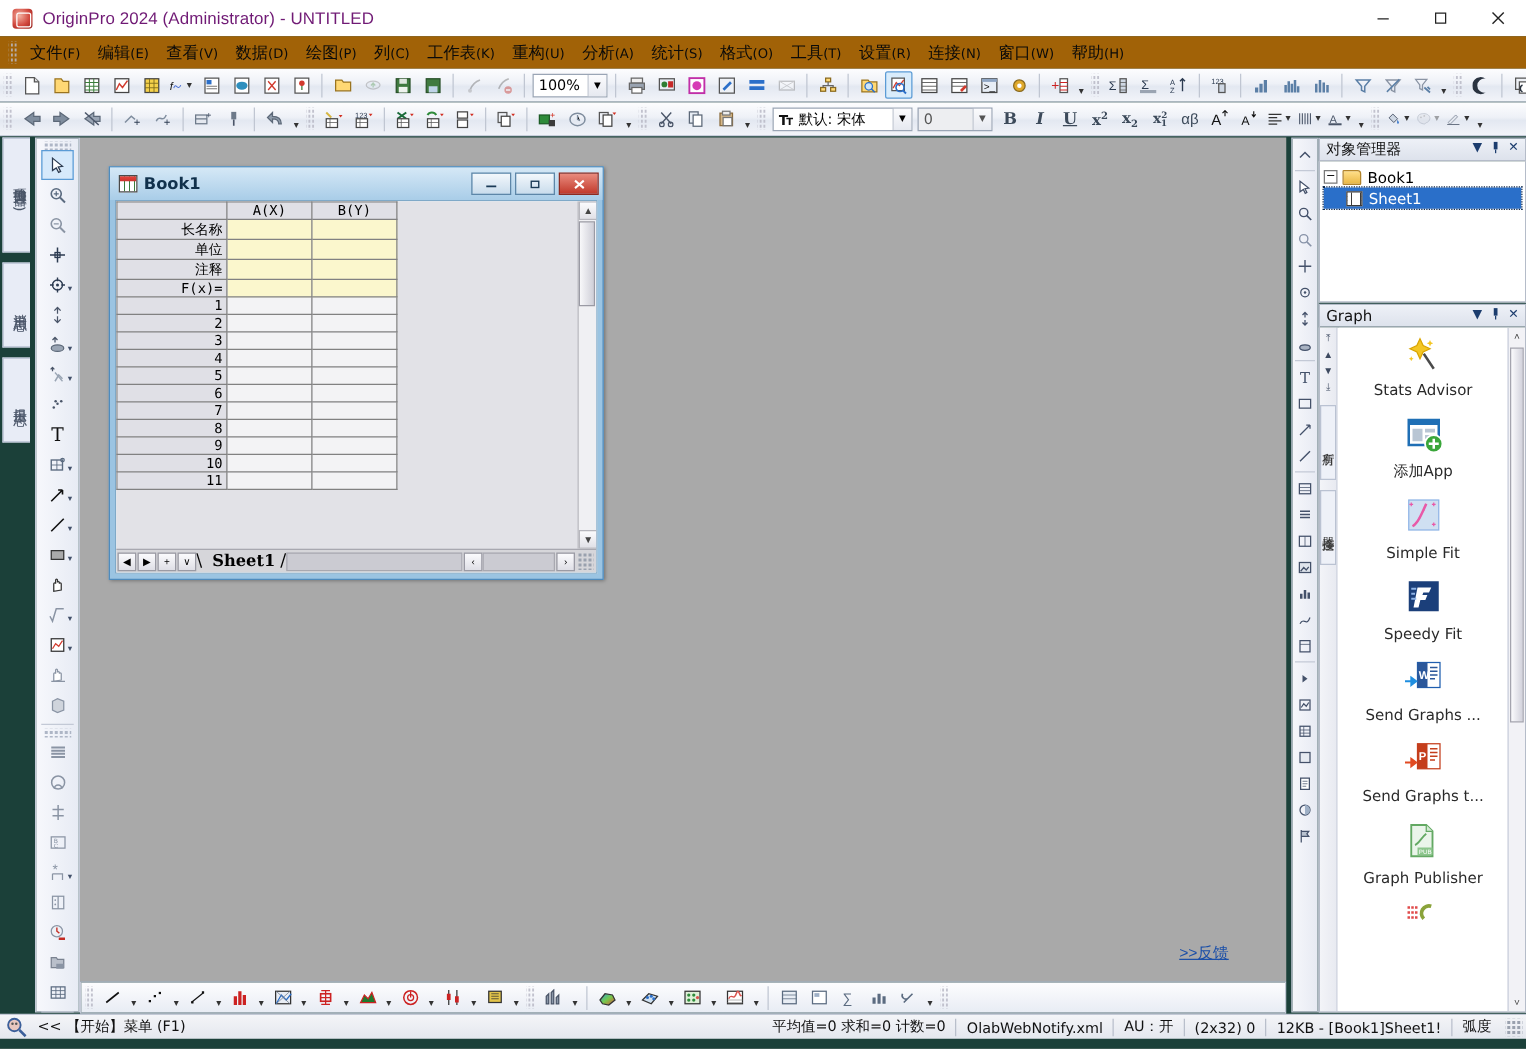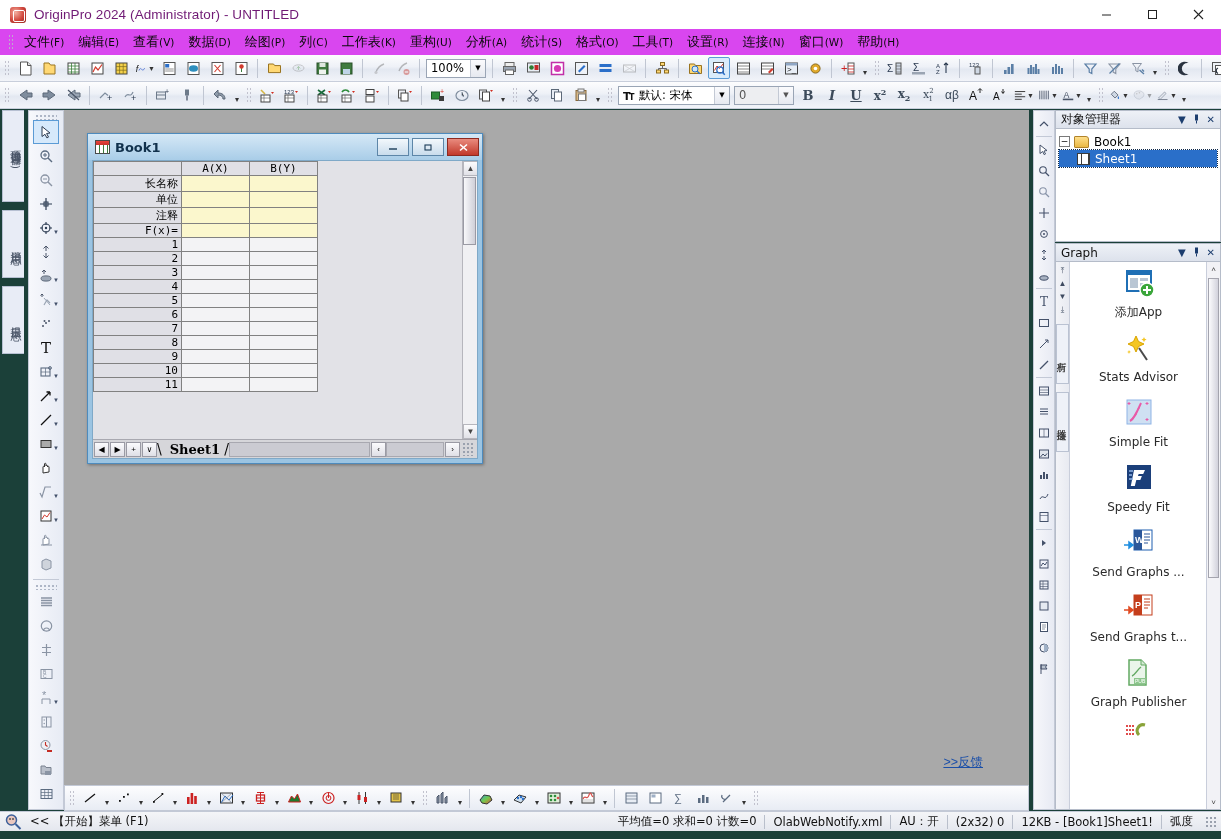--- a/index.html
+++ b/index.html
@@ -26,21 +26,21 @@
   #title-text { font-size:13.5px; color:#701a75; letter-spacing:.1px; }
   #winbtns { margin-left:auto; display:flex; height:29px; }
   .winbtn {
     width:46px; height:29px; display:flex; align-items:center; justify-content:center;
     color:#222; font-size:13px;
   }
   .winbtn svg{ display:block; }
   
   #menubar {
     position:absolute; left:0; top:29px; width:1221px; height:26px;
-    background:#d946ef; display:flex; align-items:center; padding-left:4px;
+    background:#a16207; display:flex; align-items:center; padding-left:4px;
   }
   .gripper { width:7px; height:18px; margin:0 3px; flex:none;
     background-image:radial-gradient(#b9b9c6 40%, transparent 41%);
     background-size:3px 4px; background-position:1px 1px; opacity:.85; }
   .menuitem {
     font-size:13px; padding:3px 7px; color:#0a0a0a; white-space:nowrap;
     font-family:"DejaVu Sans","Liberation Sans",sans-serif;
   }
   .menuitem .mn { font-size:10.5px; }
   
@@ -738,21 +738,21 @@
   <div class="tbtn">
       <span style="font-family:'DejaVu Serif',serif;font-size:13px;font-weight:bold;text-decoration:underline">U</span>
     </div>
   <div class="tbtn">
       <span style="font-family:'DejaVu Serif',serif;font-size:12px;font-weight:bold">x<sup style="font-size:8px">2</sup></span>
     </div>
   <div class="tbtn">
       <span style="font-family:'DejaVu Serif',serif;font-size:12px;font-weight:bold">x<sub style="font-size:8px">2</sub></span>
     </div>
   <div class="tbtn">
-      <span style="font-family:'DejaVu Serif',serif;font-size:11px;font-weight:normal">x<sup style="font-size:7px">2</sup><sub style="font-size:7px;margin-left:-5px">1</sub></span>
+      <span style="font-family:'DejaVu Serif',serif;font-size:11px;font-weight:bold">x<sup style="font-size:7px">2</sup><sub style="font-size:7px;margin-left:-5px">1</sub></span>
     </div>
   <div class="tbtn">
       <span style="font-size:12px">αβ</span>
     </div>
   <div class="tbtn">
     <svg width="15" height="14" viewBox="0 0 15 14">
         <text x="0" y="12" font-size="12" fill="#111">A</text>
         <path d="M11 5V1M9 2.5l2-2 2 2" stroke="#111" stroke-width=".9" fill="none"></path>
       </svg>
     </div>
@@ -1332,41 +1332,41 @@
         <div class="app-nav">▲</div>
         <div class="app-nav">▼</div>
         <div class="app-nav">⤓</div>
         <div class="app-vtab" style="height:60px">所有</div>
         <div class="app-vtab" style="height:60px">连接器</div>
       </div>
       <div id="apps-list">
         <div class="app-item">
           <div class="app-ic">
             <svg width="36" height="34" viewBox="0 0 36 34">
+              <path d="M15 3l2.5 5.5L23 11l-5.5 2.5L15 19l-2.5-5.5L7 11l5.5-2.5z" fill="#f4c623" stroke="#d9a400"></path>
+              <path d="M18 15l8 12" stroke="#4a4a4a" stroke-width="2"></path>
+              <path d="M23 4l.8 1.8L25.6 6.6 23.8 7.4 23 9.2 22.2 7.4 20.4 6.6 22.2 5.8z" fill="#f4c623"></path>
+              <path d="M8 17l.6 1.3L9.9 19l-1.3.6L8 20.9l-.6-1.3L6.1 19l1.3-.6z" fill="#f4c623"></path>
+            </svg>
+          </div>
+          <div class="app-label">Stats Advisor</div>
+        </div>
+        <div class="app-item">
+          <div class="app-ic">
+            <svg width="36" height="34" viewBox="0 0 36 34">
               <rect x="6" y="3" width="24" height="20" fill="#fff" stroke="#1f6fb5" stroke-width="2"></rect>
               <rect x="6" y="3" width="24" height="4" fill="#1f6fb5"></rect>
               <rect x="9" y="10" width="8" height="10" fill="#b9c6d4"></rect>
               <rect x="19" y="10" width="8" height="3" fill="#b9c6d4"></rect>
               <rect x="19" y="15" width="8" height="3" fill="#b9c6d4"></rect>
               <circle cx="26" cy="22" r="7" fill="#3aa63a" stroke="#fff" stroke-width="1.5"></circle>
               <path d="M26 18v8M22 22h8" stroke="#fff" stroke-width="2"></path>
             </svg>
           </div>
           <div class="app-label">添加App</div>
-        </div>
-        <div class="app-item">
-          <div class="app-ic">
-            <svg width="36" height="34" viewBox="0 0 36 34">
-              <path d="M15 3l2.5 5.5L23 11l-5.5 2.5L15 19l-2.5-5.5L7 11l5.5-2.5z" fill="#f4c623" stroke="#d9a400"></path>
-              <path d="M18 15l8 12" stroke="#4a4a4a" stroke-width="2"></path>
-              <path d="M23 4l.8 1.8L25.6 6.6 23.8 7.4 23 9.2 22.2 7.4 20.4 6.6 22.2 5.8z" fill="#f4c623"></path>
-              <path d="M8 17l.6 1.3L9.9 19l-1.3.6L8 20.9l-.6-1.3L6.1 19l1.3-.6z" fill="#f4c623"></path>
-            </svg>
-          </div>
-          <div class="app-label">Stats Advisor</div>
         </div>
         <div class="app-item">
           <div class="app-ic">
             <svg width="36" height="34" viewBox="0 0 36 34">
               <rect x="6" y="2" width="24" height="24" fill="#cfe0f2" stroke="#8fb4e6"></rect>
               <path d="M9 23c4-2 7-9 11-18" fill="none" stroke="#e85aa8" stroke-width="2"></path>
               <path d="M11 21l1.5-1.5M14 17l1.5-1.5M17 11l1.5-1.5" stroke="#e85aa8" stroke-width="1.2"></path>
               <path d="M8 4v3M6.5 5.5h3M26 4v3M24.5 5.5h3M26 20v3M24.5 21.5h3" stroke="#e85aa8" stroke-width="1"></path>
             </svg>
           </div>

